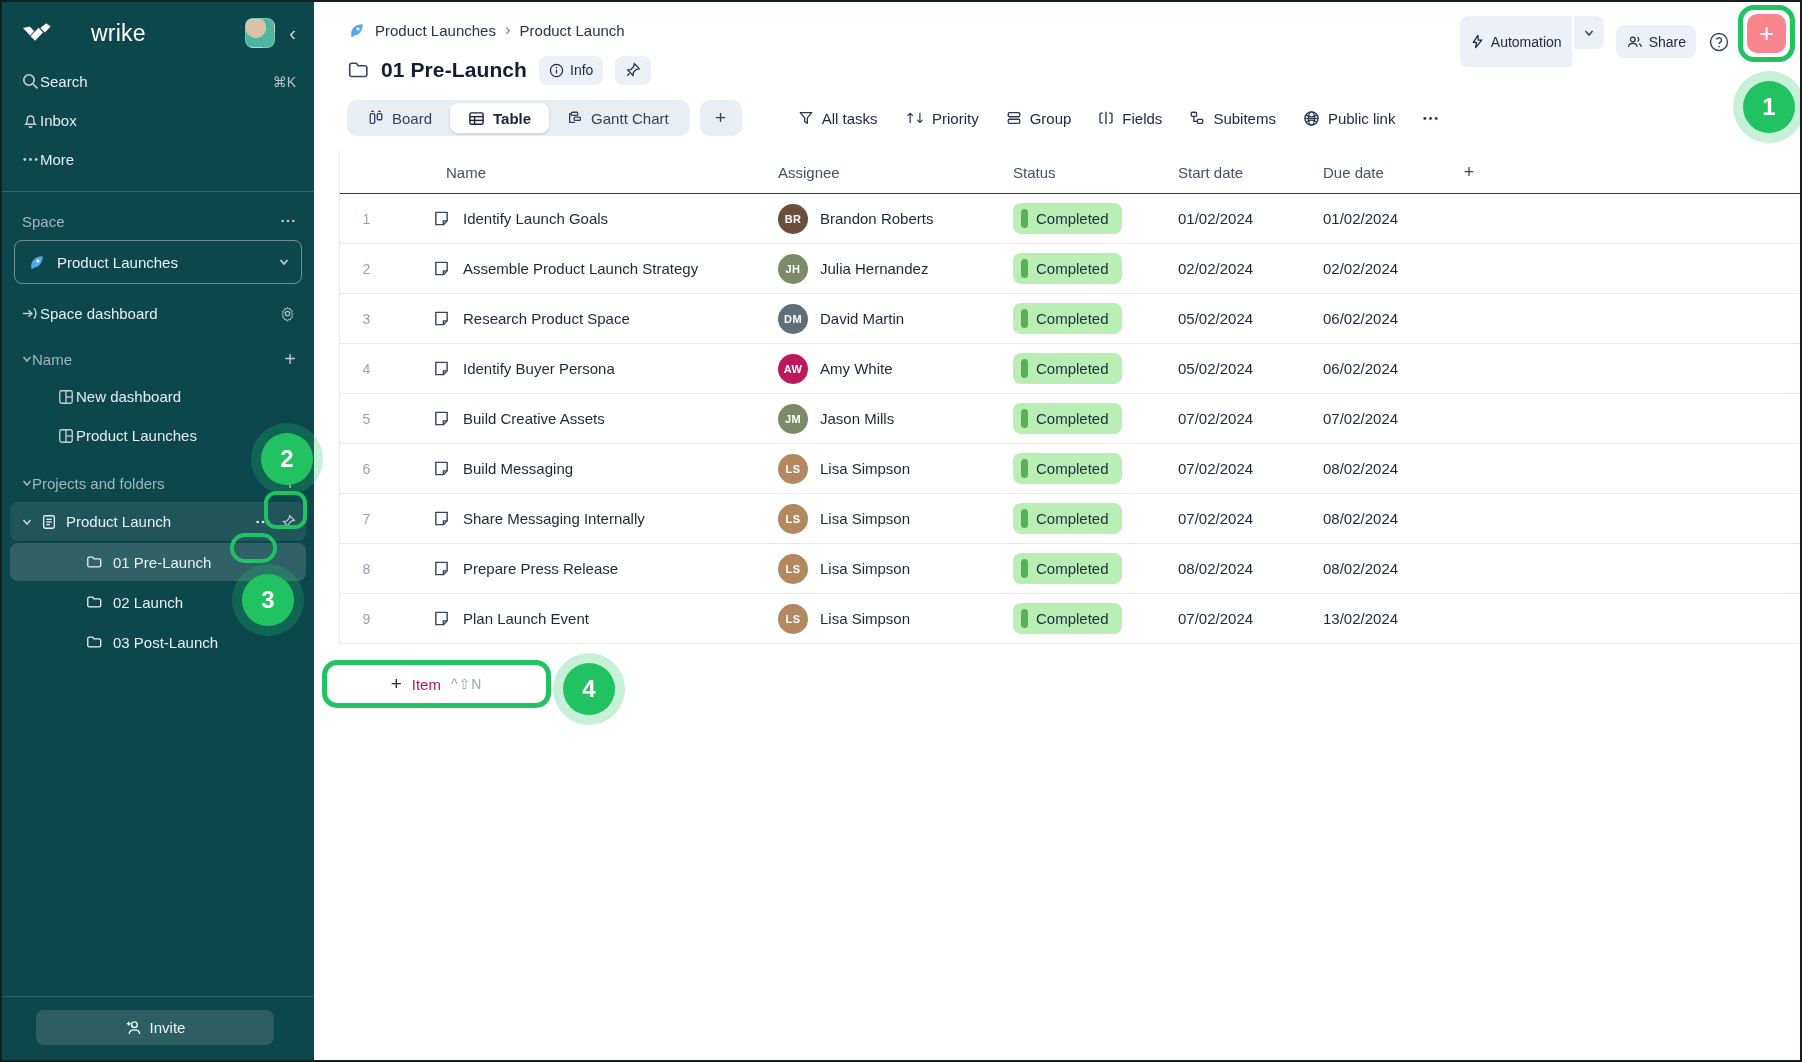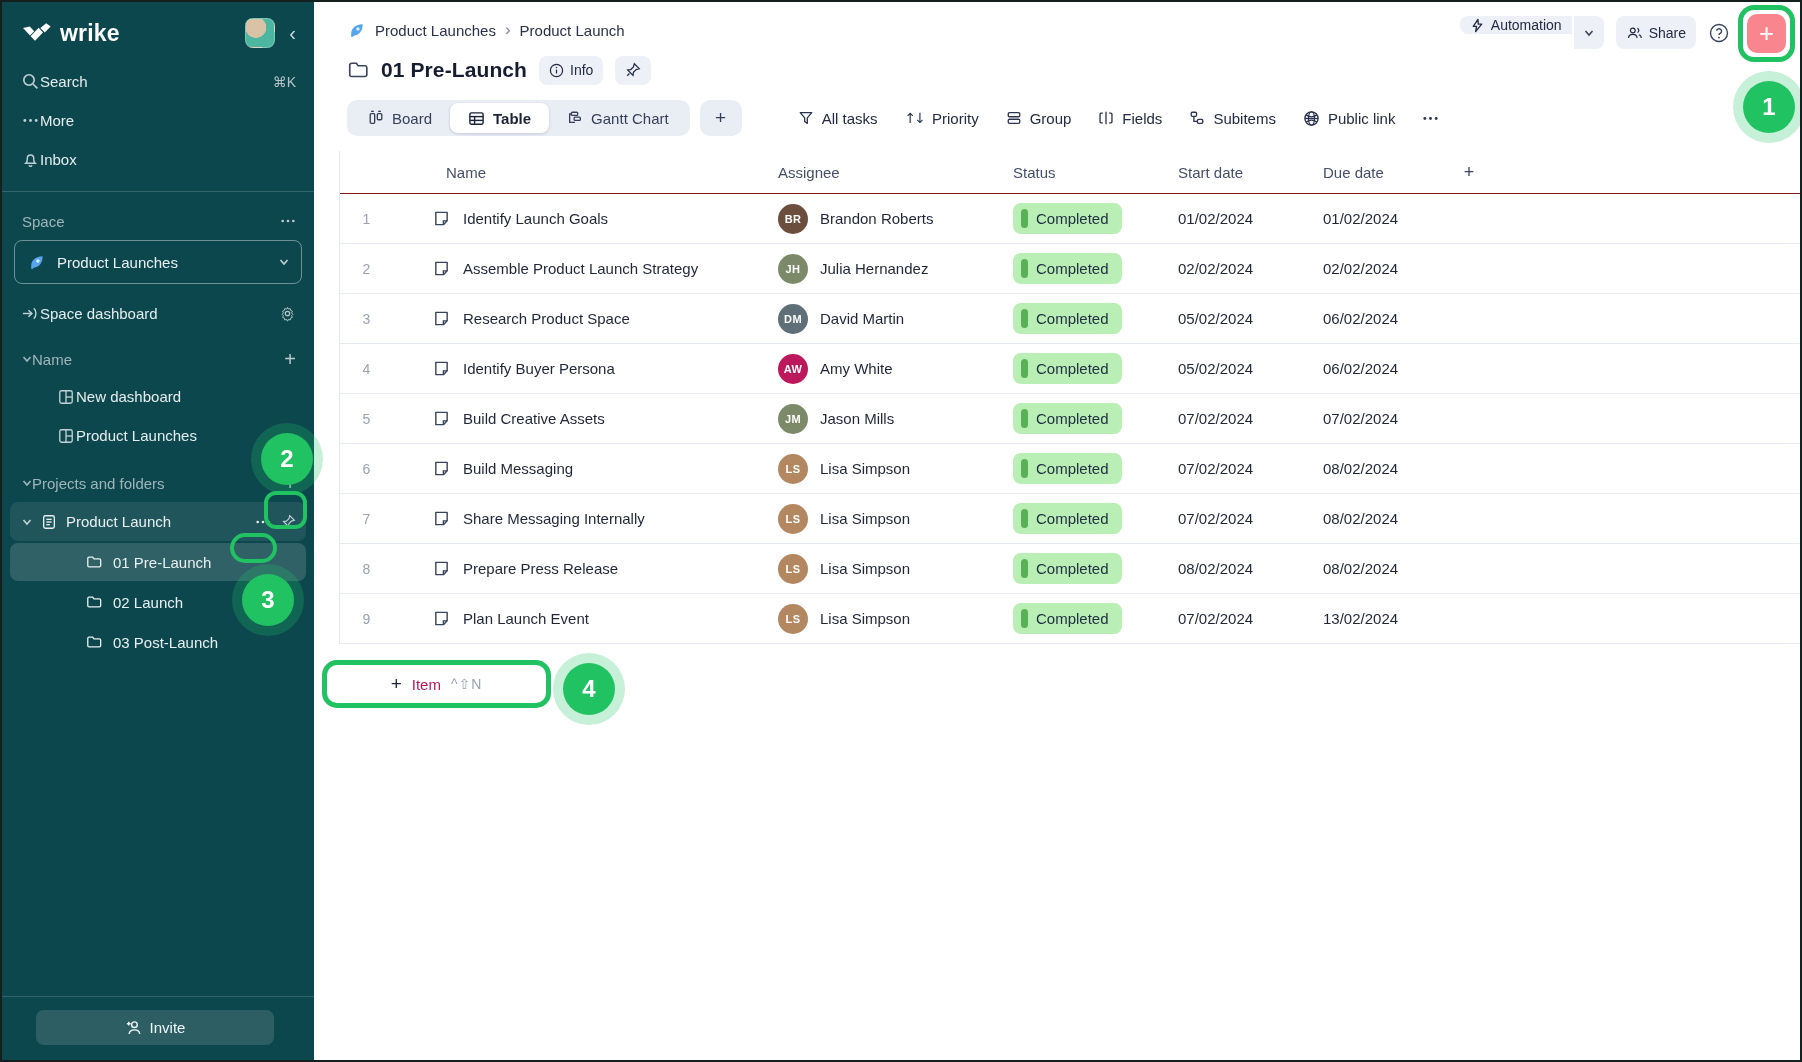--- a/index.html
+++ b/index.html
@@ -19,21 +19,21 @@
   .sidebar {
     width: 312px; min-width: 312px;
     background: #0d474e;
     color: #e9f0f1;
     display: flex; flex-direction: column;
     font-size: 15px;
     position: relative;
   }
   .sb-head { display: flex; align-items: center; padding: 16px 14px 14px 20px; gap: 10px; }
   .sb-logo { display: flex; align-items: center; gap: 8px; color: #fff; }
-  .sb-logo-text { font-size: 23px; font-weight: 700; letter-spacing: .2px; }
+  .sb-logo-text { font-size: 23px; font-weight: 400; letter-spacing: .2px; margin-left: 31px; }
   .sb-avatar {
     margin-left: auto; width: 30px; height: 30px; border-radius: 8px;
     background: radial-gradient(circle at 35% 30%, #d9c2a6 0 38%, #4db6a0 40% 100%);
     border: 1px solid rgba(255,255,255,.25);
   }
   .sb-collapse { color: #cfdde0; font-size: 20px; padding: 2px 4px; cursor: pointer; }
 
   .sb-row {
     height: 39px; display: flex; align-items: center; gap: 0;
     padding: 0 18px 0 20px; cursor: pointer; color: #e5edee;
@@ -176,36 +176,36 @@
       <svg width="17" height="17" viewBox="0 0 17 17" fill="none" stroke="currentColor" stroke-width="1.6">
           <circle cx="7" cy="7" r="5.2"></circle>
           <line x1="11.2" y1="11.2" x2="15.4" y2="15.4"></line>
         </svg>
     </span>
     <span>Search</span>
     <span class="sb-shortcut">⌘K</span>
   </div>
   <div class="sb-row">
     <span class="sb-ic">
+      <svg width="17" height="17" viewBox="0 0 18 18" fill="none" stroke="currentColor" stroke-width="1.5">
+          <path d="M4 13 h10 c-1.3-1.2-1.6-2.2-1.6-4 v-1.3 a3.4 3.4 0 0 0-6.8 0 V9 c0 1.8-.3 2.8-1.6 4 Z"></path>
+          <path d="M7.4 15 a1.7 1.7 0 0 0 3.2 0"></path>
+        </svg>
+    </span>
+    <span>Inbox</span>
+  </div>
+  <div class="sb-row">
+    <span class="sb-ic">
       <svg width="17" height="17" viewBox="0 0 18 18" fill="currentColor">
           <circle cx="3" cy="9" r="1.5"></circle>
           <circle cx="9" cy="9" r="1.5"></circle>
           <circle cx="15" cy="9" r="1.5"></circle>
         </svg>
     </span>
     <span>More</span>
-  </div>
-  <div class="sb-row">
-    <span class="sb-ic">
-      <svg width="17" height="17" viewBox="0 0 18 18" fill="none" stroke="currentColor" stroke-width="1.5">
-          <path d="M4 13 h10 c-1.3-1.2-1.6-2.2-1.6-4 v-1.3 a3.4 3.4 0 0 0-6.8 0 V9 c0 1.8-.3 2.8-1.6 4 Z"></path>
-          <path d="M7.4 15 a1.7 1.7 0 0 0 3.2 0"></path>
-        </svg>
-    </span>
-    <span>Inbox</span>
   </div>
 
   <div class="sb-divider"></div>
 
   <div class="sb-row" style="height:34px">
     <span class="sb-dim">Space</span>
     <span class="sb-right">
       <svg width="16" height="16" viewBox="0 0 18 18" fill="currentColor">
           <circle cx="3" cy="9" r="1.5"></circle>
           <circle cx="9" cy="9" r="1.5"></circle>
@@ -363,21 +363,21 @@
           <path fill="#56a4ea" d="M4 16 L6.5 13.5 L7.5 15 L5.5 17 Z"></path>
         </svg>
     </span>
     <span class="crumb">Product Launches</span>
     <span class="crumb-sep">›</span>
     <span class="crumb">Product Launch</span>
   </div>
 
   <div class="top-actions">
     <div class="auto-group">
-      <div class="pill pill-seg-l" style="height:18px">
+      <div class="pill pill-seg-l" style="height:51px">
         <span>
           <svg width="15" height="15" viewBox="0 0 16 16" fill="none" stroke="#232b42" stroke-width="1.4" stroke-linejoin="round">
               <path d="M8.5 1.5 L3.5 9 h3.5 L6 14.5 L12.5 6.5 H8.8 Z"></path>
             </svg>
         </span>
         <span>Automation</span>
       </div>
       <div class="pill pill-seg-r" style="height:33px">
         <svg class="chev" viewBox="0 0 10 10" fill="none" stroke="#3a445f" stroke-width="1.6">
             <polyline points="1.5,3 5,7 8.5,3"></polyline>

